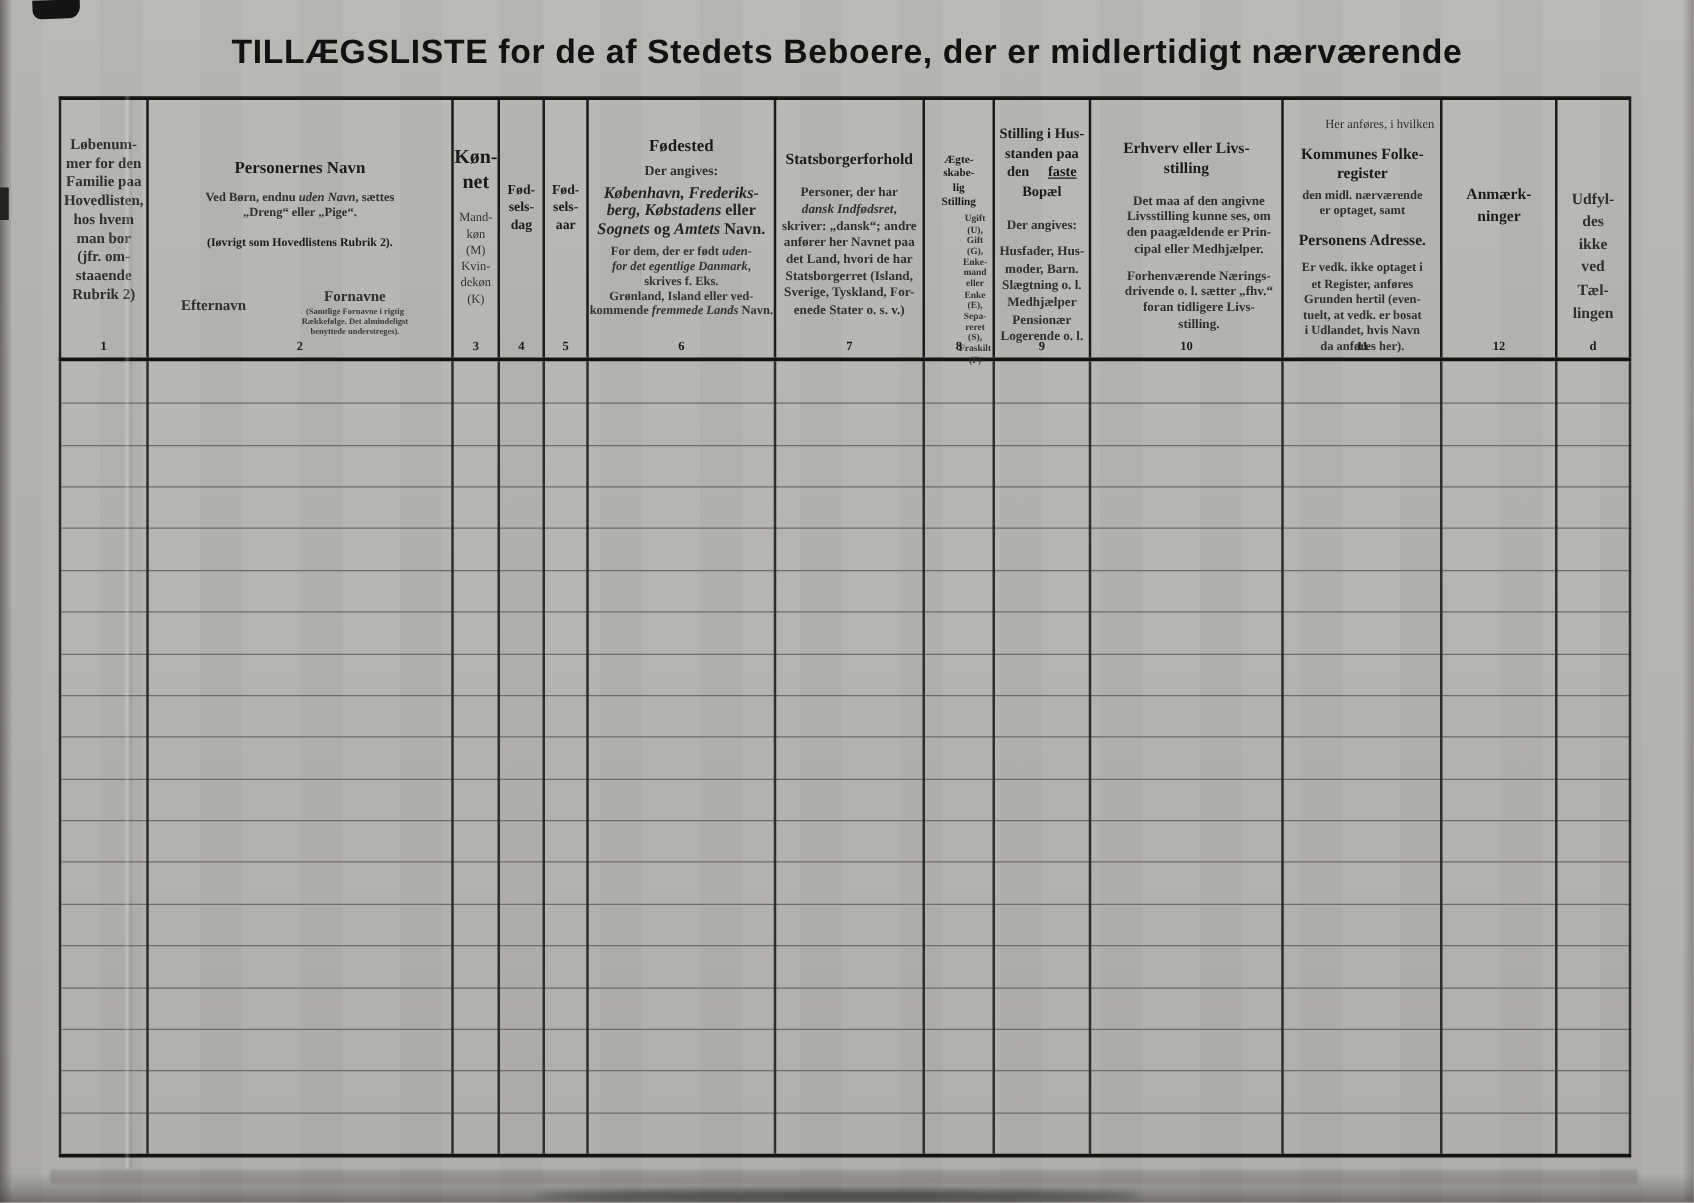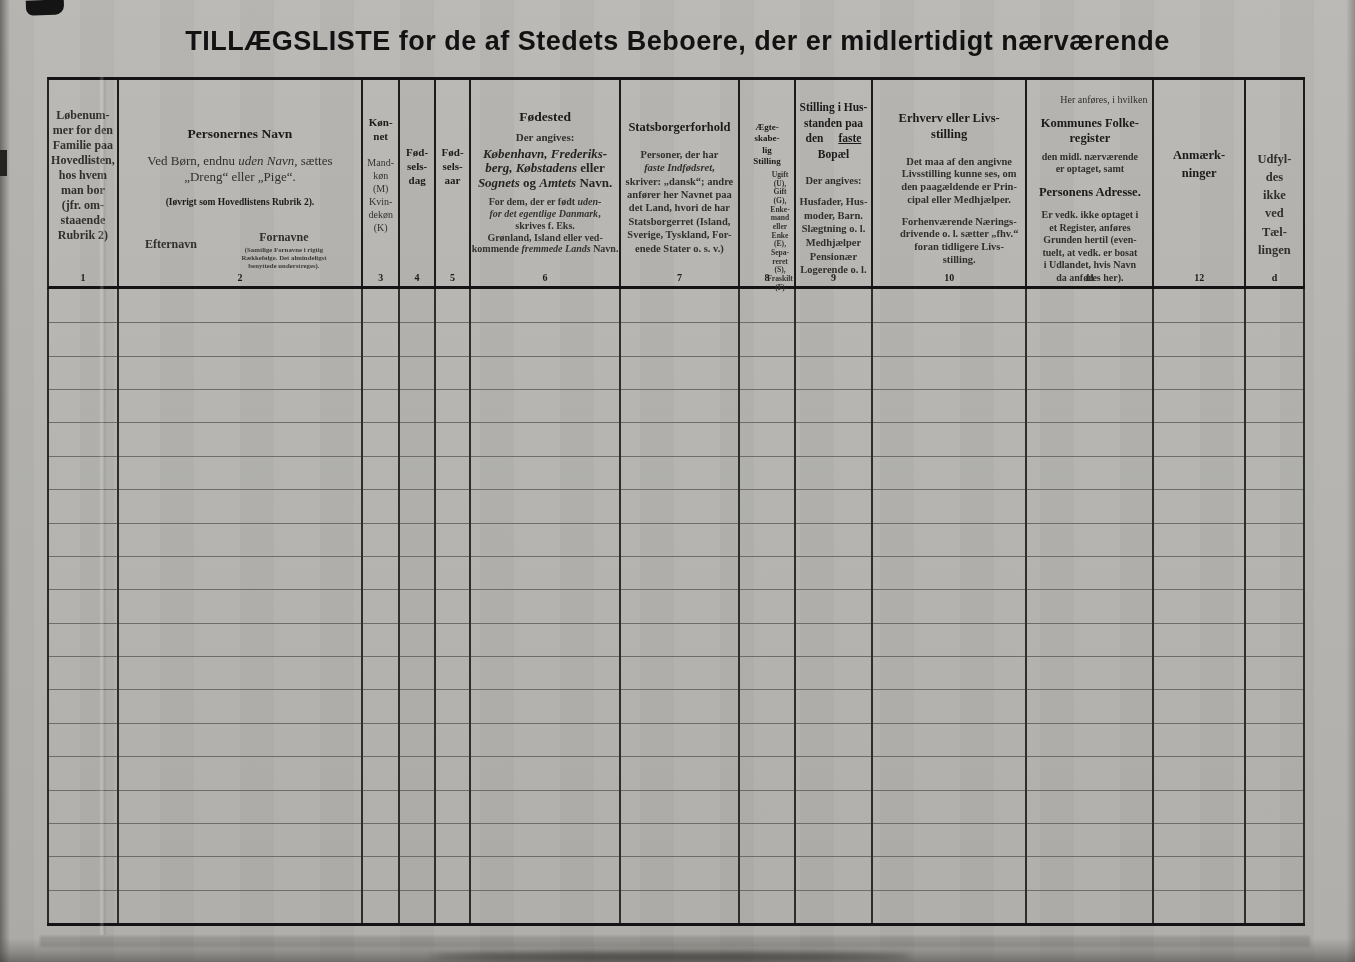--- a/index.html
+++ b/index.html
@@ -63,27 +63,27 @@
   .bold{font-weight:bold; color:var(--ink);}
   .it{font-style:italic;}
   .u{text-decoration:underline;margin-left:12px;}
   .colnum{
     position:absolute; bottom:2px; left:0; width:100%;
     text-align:center; font-weight:bold; font-size:10px; color:var(--ink);
   }
   
   .h1-text{padding-top:28px; font-size:12px; font-weight:bold; color:#30302e;}
   .h2-head{padding-top:46px; font-size:13.5px;}
-  .h2-note{margin-top:10px; font-size:13px; font-weight:normal; color:#30302e;}
+  .h2-note{margin-top:10px; font-size:10px; font-weight:bold; color:#30302e;}
   .h2-rubrik{margin-top:12px; font-size:9.5px;}
   .h2-surname{position:absolute; left:26px; bottom:34px; font-size:12px; font-weight:bold; color:#30302e;}
   .h2-firstname{position:absolute; right:12px; bottom:16px; width:130px; text-align:center;}
   .h2-firstname .fn{font-size:12px; font-weight:bold; color:#30302e;}
   .h2-firstname .fn-note{font-size:6.8px; line-height:1.18; font-weight:bold; color:#3c3b39; margin-top:1px;}
-  .h3-head{padding-top:36px; font-size:11px;}
+  .h3-head{padding-top:36px; font-size:16px;}
   .h3-sub{margin-top:12px; font-size:10px; font-weight:normal; color:#34332f; line-height:1.3;}
   .h45-head{padding-top:66px; font-size:11px;}
   .h6-head{padding-top:29px; font-size:13.5px;}
   .h6-lead{margin-top:5px; font-size:11px; font-weight:bold; color:#30302e;}
   .h6-p1{margin-top:2px; font-size:13px; line-height:1.12; font-weight:bold; color:#262522;}
   .h6-p2{margin-top:6px; font-size:10px; line-height:1.18; font-weight:bold; color:#34332f;}
   .h7-head{padding-top:40px; font-size:12.5px;}
   .h7-p{margin-top:12px; font-size:10.5px; line-height:1.28; font-weight:bold; color:#30302e;}
   .h8-head{padding-top:14px; font-size:9px; line-height:1.25;margin-top:28px;}
   .h8-sub{margin-top:4px; font-size:7.6px; line-height:1.14; font-weight:bold; color:#34332f;margin-left:26px;}
@@ -199,21 +199,21 @@
 for det egentlige Danmark</span><span>,
 skrives f. Eks.
 Grønland, Island eller ved-
 kommende </span><span class="it">fremmede Lands</span><span> Navn.</span></div>
       <div class="colnum">6</div>
     </div>
 
     <div class="hcell cw7">
       <div class="h7-head bold">Statsborgerforhold</div>
       <div class="h7-p pre"><span>Personer, der har
-</span><span class="it">faste Indfødsret</span><span>,
+</span><span class="it">dansk Indfødsret</span><span>,
 skriver: „dansk“; andre
 anfører her Navnet paa
 det Land, hvori de har
 Statsborgerret (Island,
 Sverige, Tyskland, For-
 enede Stater o. s. v.)</span></div>
       <div class="colnum">7</div>
     </div>
 
     <div class="hcell cw8">

